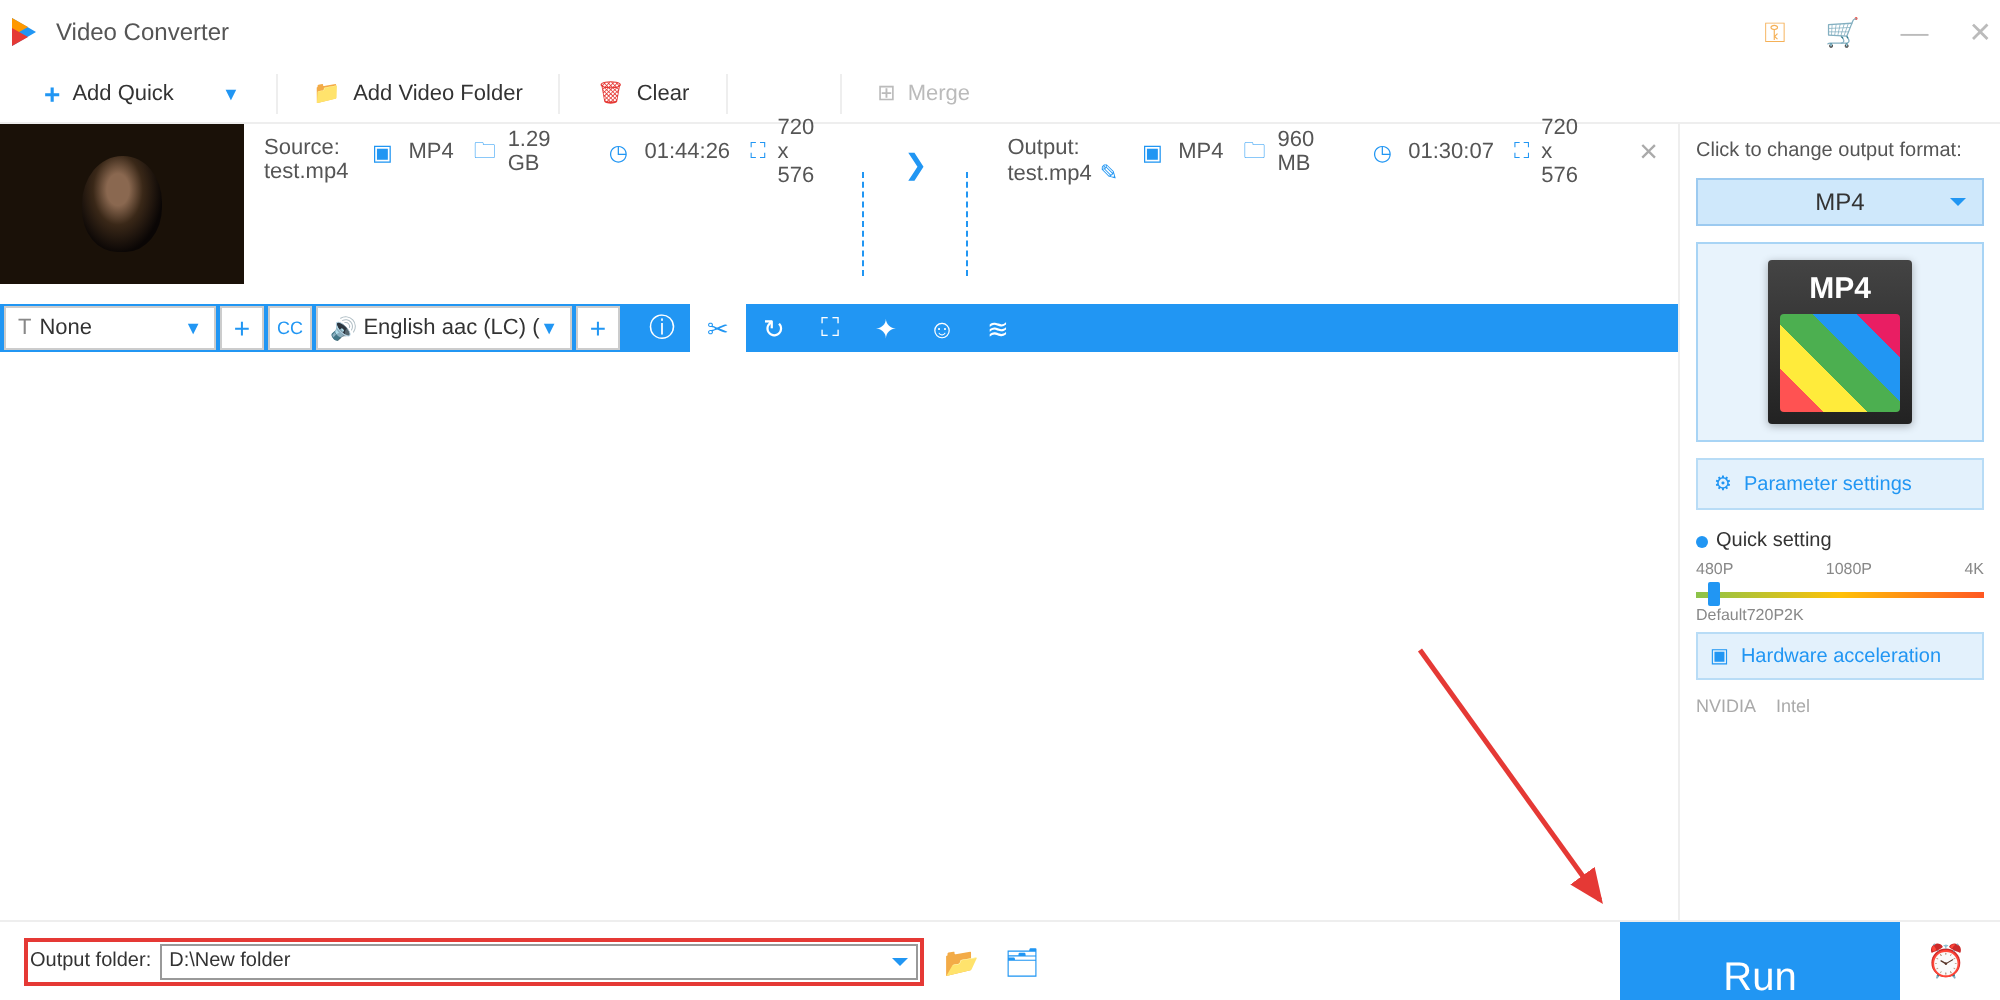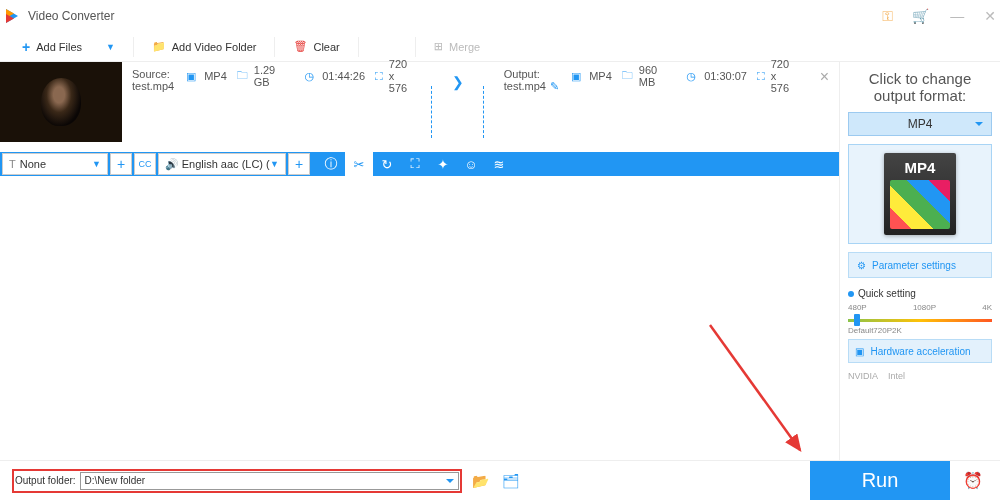--- a/index.html
+++ b/index.html
@@ -35,21 +35,21 @@
 .editpen{color:#2196f3;font-size:11px;margin-left:4px;cursor:pointer}
 .itembar{height:24px;background:#2196f3;display:flex;align-items:center}
 .dd{height:22px;background:#fff;border:1px solid #ccc;display:flex;align-items:center;padding:0 6px;font-size:11px;color:#333;margin:0 1px;cursor:pointer}
 .dd .ddchev{margin-left:auto;color:#2196f3;font-size:9px}
 .dd1{width:106px;margin-left:2px}
 .sq{width:22px;height:22px;background:#fff;border:1px solid #ccc;display:flex;align-items:center;justify-content:center;color:#2196f3;font-size:14px;margin:0 1px;cursor:pointer}
 .dd2{width:128px}
 .ibicon{width:28px;height:24px;display:flex;align-items:center;justify-content:center;color:#fff;font-size:13px;cursor:pointer}
 .ibicon.sel{background:#fff;color:#2196f3}
 .side{width:160px;padding:8px;display:flex;flex-direction:column;gap:8px;font-size:10px;color:#555}
-.sidelbl{text-align:center;font-size:15px}
+.sidelbl{text-align:left;font-size:10px}
 .fmtbtn{height:24px;background:#cfe8fb;border:1px solid #9ccaf0;display:flex;align-items:center;justify-content:center;font-size:12px;color:#333;cursor:pointer;position:relative}
 .fmtbtn::after{content:"";position:absolute;right:8px;top:9px;border:4px solid transparent;border-top-color:#2196f3}
 .fmtimg{height:100px;border:1px solid #a8d4f5;background:#e8f3fc;display:flex;align-items:center;justify-content:center;cursor:pointer;position:relative}
 .mp4box{width:72px;height:82px;background:linear-gradient(#444,#222);border-radius:2px;display:flex;flex-direction:column;align-items:center;box-shadow:0 1px 4px rgba(0,0,0,0.3)}
 .mp4txt{color:#fff;font-weight:bold;font-size:15px;margin-top:6px}
 .mp4pic{flex:1;width:60px;margin:4px 0 6px 0;background:linear-gradient(45deg,#ff5252 0 20%,#ffeb3b 20% 40%,#4caf50 40% 60%,#2196f3 60% 80%,#e91e63 80% 100%);border-radius:2px}
 .parambtn{height:26px;background:#e3f1fc;border:1px solid #b8dcf6;display:flex;align-items:center;gap:6px;padding:0 8px;font-size:10px;color:#2196f3;cursor:pointer}
 .qs{padding:2px 0}
 .qslbl{display:flex;align-items:center;gap:4px;font-size:10px;color:#333}
 .qslbl .dot{width:6px;height:6px;background:#2196f3;border-radius:50%}
@@ -59,21 +59,21 @@
 .sticks{display:flex;justify-content:space-between;font-size:8px;color:#888;position:absolute;top:-2px;left:0;right:0}
 .sticks2{display:flex;font-size:8px;color:#888;position:absolute;bottom:-6px;left:0;right:0}
 .hwbtn{height:24px;background:#e3f1fc;border:1px solid #b8dcf6;display:flex;align-items:center;gap:6px;padding:0 6px;font-size:10px;color:#2196f3;cursor:pointer}
 .gpus{display:flex;gap:10px;font-size:9px;color:#aaa;}
 .footer{height:40px;display:flex;align-items:center;padding:0 12px;gap:8px;border-top:1px solid #eee}
 .oflbl{font-size:10px;color:#333}
 .ofbox{display:flex;align-items:center;border:2px solid #e53935;padding:1px;width:450px}
 .ofval{flex:1;font-size:10px;color:#333;padding:0 4px;height:18px;border:1px solid #999;display:flex;align-items:center;cursor:pointer;position:relative}
 .ofval::after{content:"";position:absolute;right:4px;top:6px;border:4px solid transparent;border-top-color:#2196f3}
 .ficon{width:22px;height:22px;display:flex;align-items:center;justify-content:center;color:#2196f3;cursor:pointer;font-size:14px}
-.runbtn{width:140px;height:40px;background:#2196f3;color:#fff;display:flex;align-items:center;justify-content:center;font-size:20px;cursor:pointer;margin-left:auto}
+.runbtn{width:140px;height:40px;background:#2196f3;color:#fff;display:flex;align-items:flex-end;justify-content:center;font-size:20px;cursor:pointer;margin-left:auto}
 .clockbtn{width:30px;display:flex;align-items:center;justify-content:center;color:#2196f3;cursor:pointer}
 .arrow-annot{position:absolute;pointer-events:none}
 svg{overflow:visible}
 </style>
 </head>
 <body>
 
 <div class="window">
   <div class="titlebar">
     <svg class="logo" viewBox="0 0 16 16">
@@ -86,21 +86,21 @@
       <span style="color:#f5b158">⚿</span>
       <span style="color:#f5b158">🛒</span>
       <span>—</span>
       <span>✕</span>
     </div>
   </div>
 
   <div class="toolbar">
     <div class="tbtn">
         <span class="plus">+</span>
-        <span>Add Files</span>
+        <span>Add Quick</span>
       </div>
     <div class="tbtn">
         <span class="chev">▼</span>
       </div>
     <div class="vdiv"></div>
     <div class="tbtn">
         <span class="fold">📁</span>
         <span>Add Video Folder</span>
       </div>
     <div class="vdiv"></div>

